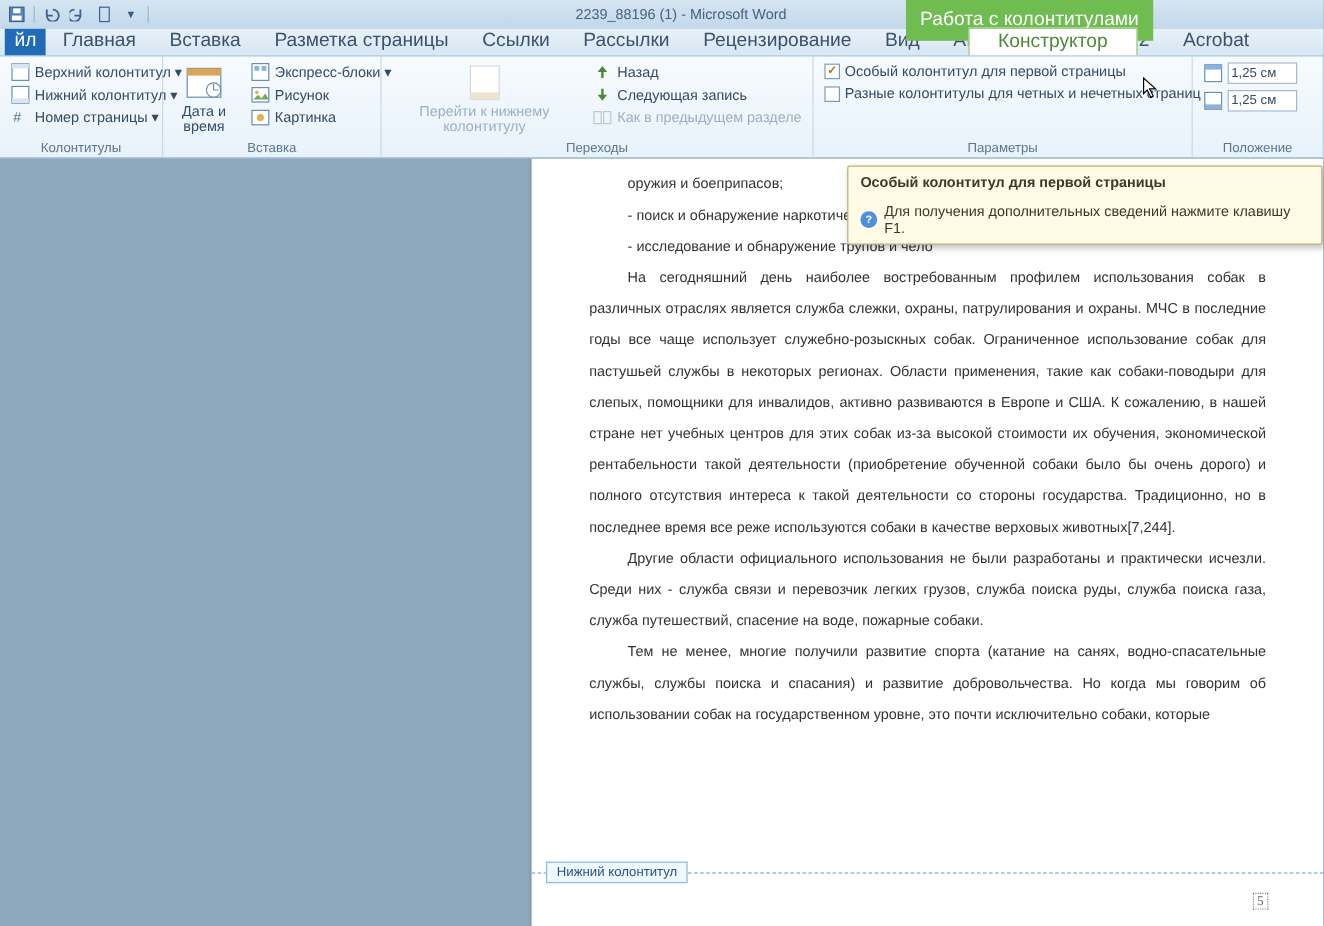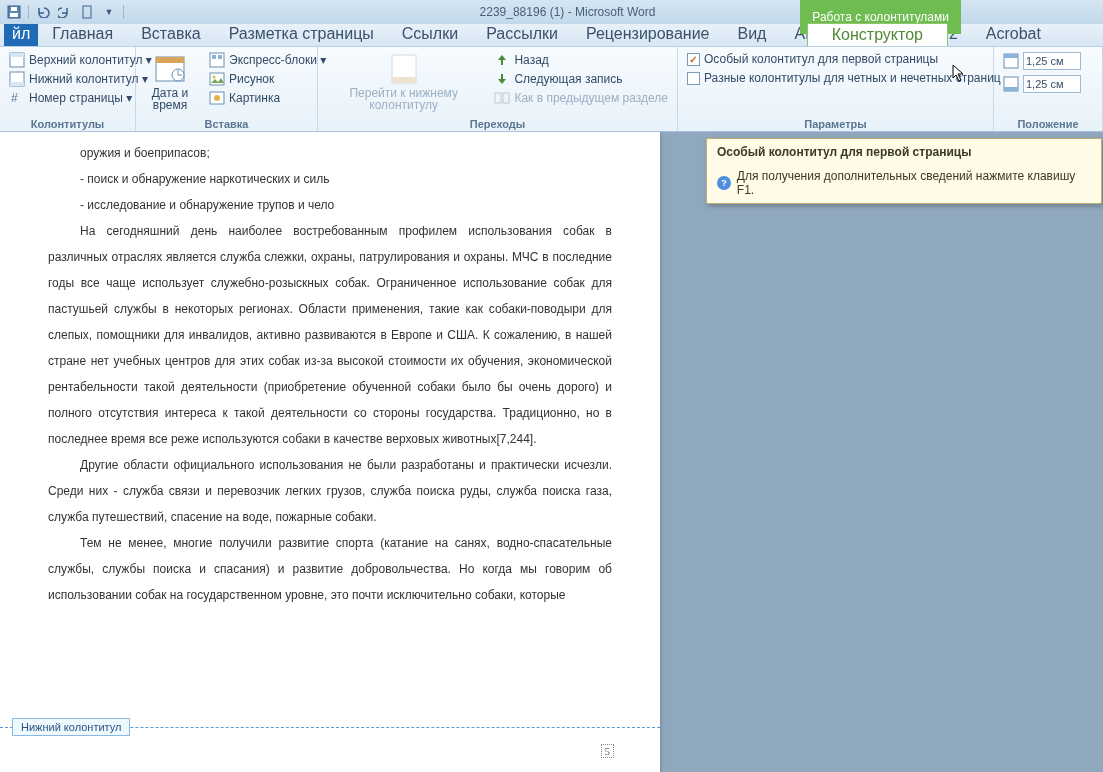--- a/index.html
+++ b/index.html
@@ -4,50 +4,50 @@
 <style>
 * { margin: 0; padding: 0; box-sizing: border-box; font-family: "Segoe UI", Tahoma, sans-serif; font-size: 12px; }
 body { background: #b5d0e4; width: 1103px; height: 772px; overflow: hidden; position: relative; }
 
 
 .titlebar { height: 24px; background: linear-gradient(#d5e5f2, #c2d8ea); display: flex; align-items: center; position: relative; }
 .qat { display: flex; align-items: center; gap: 6px; padding-left: 6px; }
 .qat-btn { width: 16px; height: 16px; display: flex; align-items: center; justify-content: center; color: #3b5a7a; cursor: pointer; }
 .qat-sep { width: 1px; height: 14px; background: #9bb6cd; }
 .title-center { position: absolute; left: 50%; transform: translateX(-50%); font-size: 12px; color: #4a6078; margin-left: 16px; }
-.context-tab { position: absolute; right: 142px; top: 0; height: 34px; background: #6fbc50; color: #fff; font-size: 12px; padding: 0 12px; display: flex; align-items: center; }
+.context-tab { position: absolute; right: 142px; top: 0; height: 34px; background: #6fbc50; color: #fff; font-size: 16px; padding: 0 12px; display: flex; align-items: center; }
 
 
 .tabs { height: 22px; background: linear-gradient(#e8f1f9, #d6e6f3); display: flex; align-items: flex-end; padding-left: 4px; gap: 0; }
 .tab { padding: 3px 14px; font-size: 16px; color: #3b516c; cursor: pointer; }
 .tab-file { background: #1f6bb6; color: #fff; border-radius: 2px 2px 0 0; padding: 3px 8px; }
 .tab-ctx { position: absolute; right: 155px; color: #4e8a38; background: #fff; border: 1px solid #8cc36c; border-bottom: none; padding: 2px 24px; }
 
 
 .ribbon { height: 86px; background: linear-gradient(#f7fbfe, #e8f2fa); border-top: 1px solid #b8d0e4; border-bottom: 1px solid #a7c2da; display: flex; }
 .group { border-right: 1px solid #c7dae9; display: flex; flex-direction: column; padding: 2px 6px 0; position: relative; }
-.group-label { text-align: center; font-size: 11px; color: #5b7691; padding: 1px 16px; position: absolute; bottom: 0; left: 0; right: 0; font-weight: bold; }
+.group-label { text-align: center; font-size: 11px; color: #5b7691; padding: 1px 16px; position: absolute; bottom: 0; left: 0; right: 0; }
 .group-body { flex: 1; display: flex; align-items: flex-start; gap: 8px; padding-top: 2px; }
 .vstack { display: flex; flex-direction: column; gap: 1px; }
 .rb-item { display: flex; align-items: center; gap: 4px; padding: 1px 3px; color: #334b66; cursor: pointer; white-space: nowrap; }
 .rb-item.disabled { color: #9bb0c4; cursor: default; }
 .rb-bigbtn { display: flex; flex-direction: column; align-items: center; justify-content: flex-start; padding: 2px 6px; color: #334b66; cursor: pointer; text-align: center; min-width: 56px; }
 .rb-bigbtn.disabled { color: #9bb0c4; cursor: default; }
 .rb-bigicon { width: 32px; height: 32px; display: flex; align-items: center; justify-content: center; margin-bottom: 2px; }
 .rb-smicon { width: 16px; height: 16px; display: flex; align-items: center; justify-content: center; flex-shrink: 0; }
 .chk { width: 13px; height: 13px; border: 1px solid #7a9bb9; background: #fff; display: inline-flex; align-items: center; justify-content: center; flex-shrink: 0; }
 .chk.checked { background: #fff; }
 .chk.checked::after { content: "✓"; font-size: 10px; color: #c06818; font-weight: bold; }
 .spin { width: 58px; height: 18px; border: 1px solid #9fbad2; background: #fff; display: inline-flex; align-items: center; padding: 0 2px; font-size: 11px; color: #334b66; }
 
 
 .cursor { position: absolute; top: 64px; left: 952px; font-size: 14px; color: #000; z-index: 30; pointer-events: none; }
 
 
-.docarea { position: absolute; top: 132px; left: 0; right: 0; bottom: 0; background: #90a8bd; display: flex; justify-content: flex-start; overflow: hidden; }
+.docarea { position: absolute; top: 132px; left: 0; right: 0; bottom: 0; background: #90a8bd; display: flex; justify-content: flex-end; overflow: hidden; }
 .page { width: 660px; background: #fff; box-shadow: 0 1px 4px rgba(0,0,0,0.3); position: relative; padding: 8px 48px 100px; }
 .doc-text { font-family: Georgia, "Times New Roman", serif; font-size: 14px; line-height: 26px; color: #333; text-align: justify; }
 .doc-text p { margin: 0; text-indent: 32px; }
 .doc-text .noindent { text-indent: 32px; }
 .footer-tag { position: absolute; bottom: 36px; left: 12px; background: #eef8ff; border: 1px solid #8bb9df; padding: 2px 8px; font-size: 11px; color: #2a5480; z-index: 5; }
 .footer-line { position: absolute; left: 0; right: 0; bottom: 44px; border-top: 1px dashed #5a9bd5; }
 .page-num { position: absolute; bottom: 14px; right: 46px; font-family: Georgia, serif; font-size: 11px; color: #666; border: 1px dotted #888; padding: 0 3px; }
 
 
 .tooltip { position: absolute; top: 138px; left: 706px; width: 396px; background: #fffbe6; border: 1px solid #c0b070; border-radius: 2px; box-shadow: 2px 2px 5px rgba(0,0,0,0.25); z-index: 20; font-size: 11px; }

